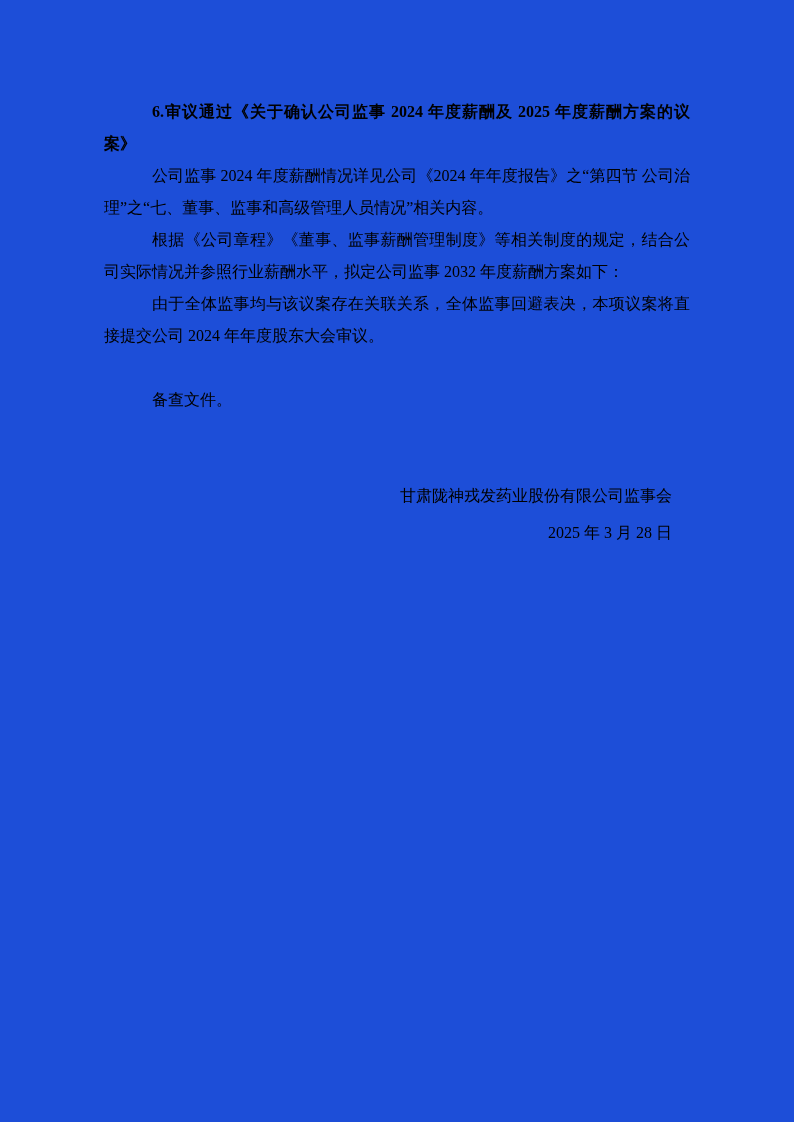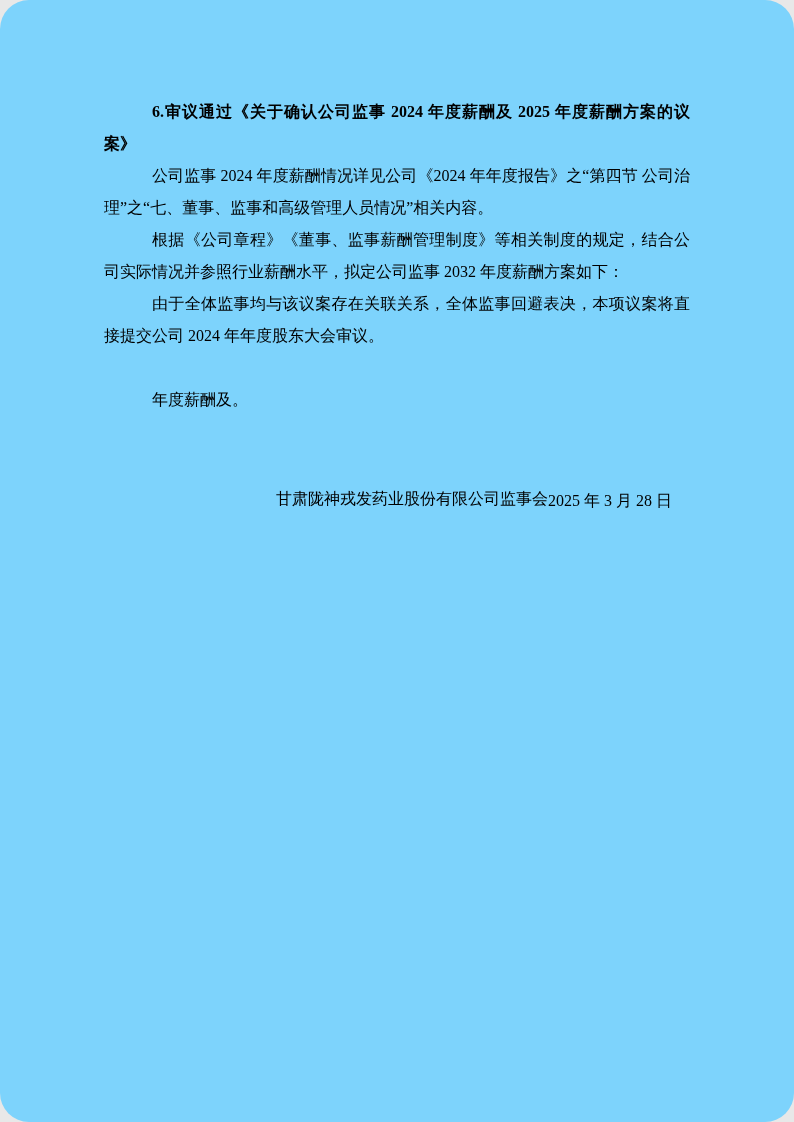--- a/index.html
+++ b/index.html
@@ -5,25 +5,24 @@
   html, body {
     margin: 0;
     padding: 0;
     background: #e8e8e8;
   }
   .page {
     position: relative;
     width: 794px;
     height: 1122px;
     margin: 0 auto;
-    background: #7dd3fc;
+    background: #1d4ed8;
     overflow: hidden;
     font-family: "Liberation Serif", "DejaVu Serif", serif;
     color: #000000;
-    border-radius: 29px;
   }
   .content {
     padding: 96px 104px 0 104px;
     font-size: 16px;
     line-height: 32px;
     text-align: justify;
   }
   .content p {
     margin: 0;
     text-indent: 48px;
@@ -33,22 +32,22 @@
   }
   p.closing {
     margin-top: 32px;
   }
   .signature-block {
     margin-top: 64px;
     margin-left: auto;
     margin-right: 18px;
     width: max-content;
     display: flex;
-    flex-direction: row;
-    align-items: center;
+    flex-direction: column;
+    align-items: flex-end;
   }
   .signature-block .sig-line {
     text-indent: 0;
     white-space: nowrap;
   }
   .signature-block .date-line {
     text-indent: 0;
     margin-top: 5px;
     white-space: nowrap;
   }
@@ -64,21 +63,21 @@
     <p>公司监事 2024 年度薪酬情况详见公司《2024 年年度报告》之“第四节 公司治理”之“七、董事、监事和高级管理人员情况”相关内容。</p>
 
     <p>根据《公司章程》《董事、监事薪酬管理制度》等相关制度的规定，结合公司实际情况并参照行业薪酬水平，拟定公司监事 2032 年度薪酬方案如下：</p>
 
 
     <p>由于全体监事均与该议案存在关联关系，全体监事回避表决，本项议案将直接提交公司 2024 年年度股东大会审议。</p>
 
 
 
 
-    <p class="closing">年度薪酬及。</p>
+    <p class="closing">备查文件。</p>
 
     <div class="signature-block">
       <p class="sig-line">甘肃陇神戎发药业股份有限公司监事会</p>
       <p class="date-line">2025 年 3 月 28 日</p>
     </div>
 
   </div>
 </div>
 
 </body></html>

